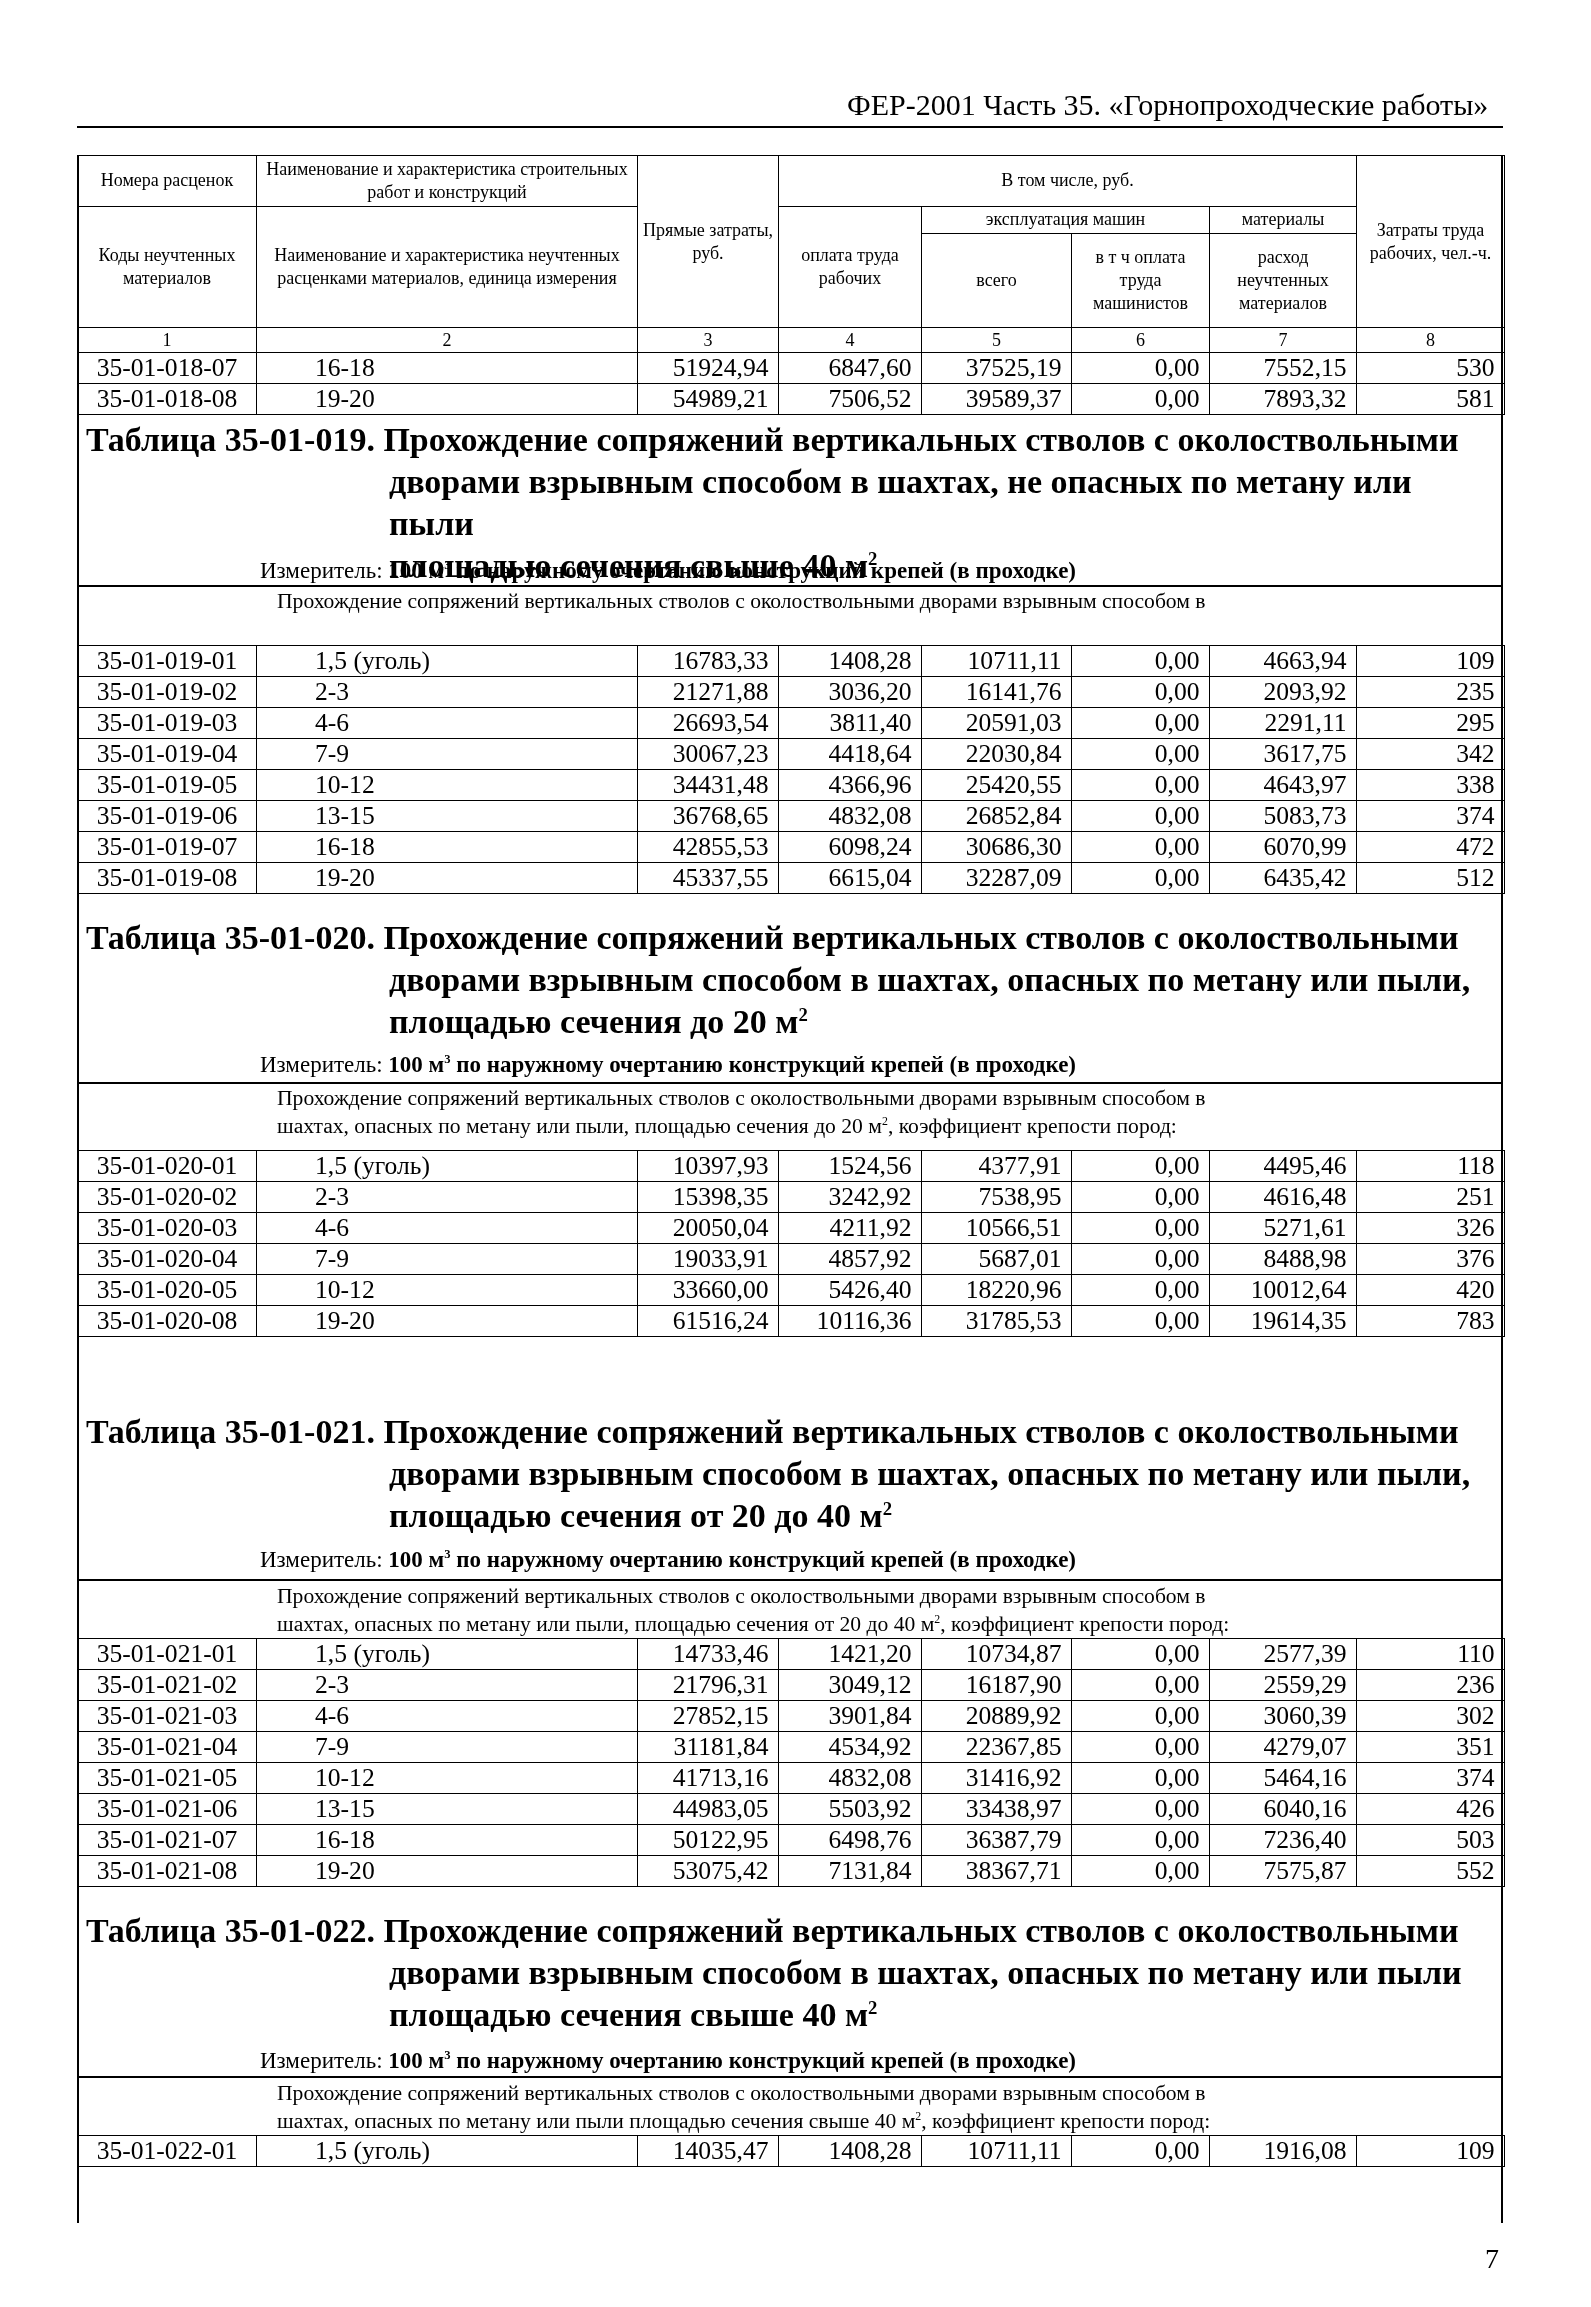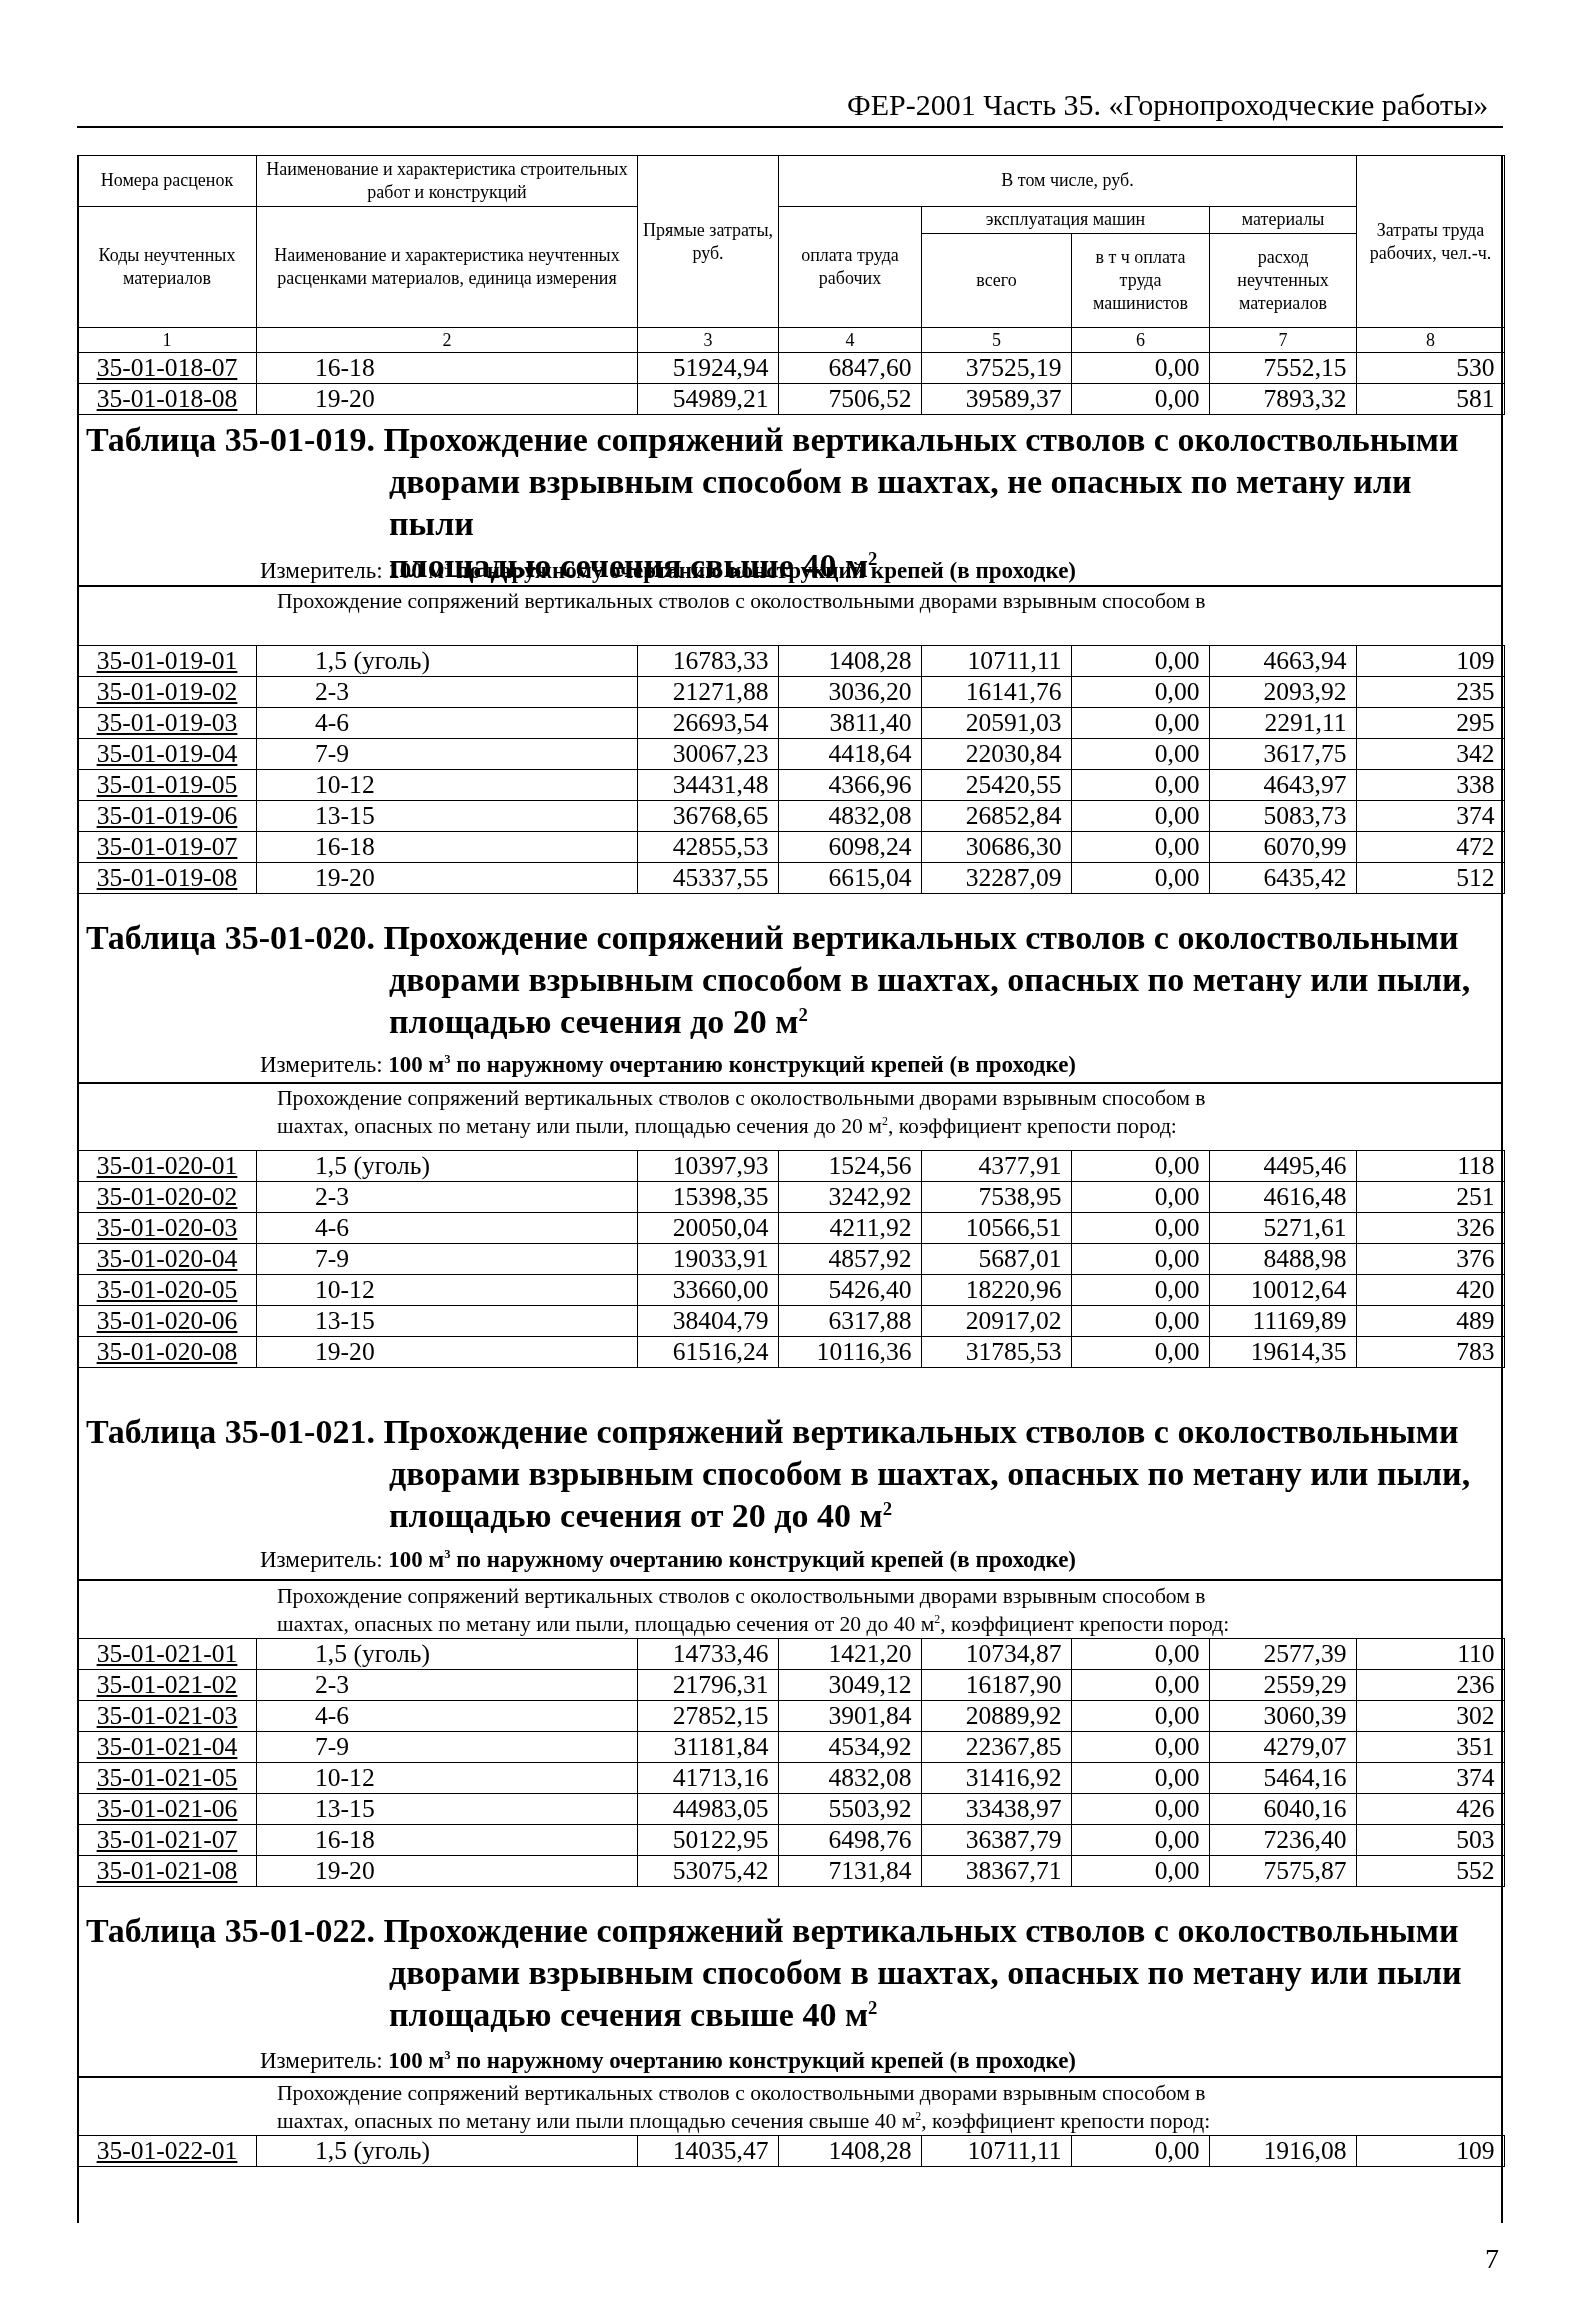--- a/index.html
+++ b/index.html
@@ -5,21 +5,21 @@
   html, body { margin:0; padding:0; background:#ffffff; }
   body { width:1592px; height:2307px; position:relative; overflow:hidden; font-family:"Liberation Serif","DejaVu Serif",serif; color:#000; }
   .page-header { position:absolute; left:847px; top:88px; font-size:30px; white-space:nowrap; }
   .header-rule { position:absolute; left:77px; width:1426px; top:126px; height:2px; background:#000; }
   .frame { position:absolute; left:77px; width:1426px; border-left:2px solid #000; border-right:2px solid #000; box-sizing:border-box; }
   table { border-collapse:collapse; table-layout:fixed; width:1426px; position:absolute; left:77px; }
   td, th { border:1.3px solid #000; padding:0 6.7px; font-weight:normal; overflow:hidden; white-space:nowrap; }
   .hdr th { font-size:18px; line-height:23px; text-align:center; white-space:normal; padding:1.3px 2.7px; }
   .num-row td { text-align:center; font-size:18px; height:24px; padding:0; }
   .data td { font-size:25.6px; height:30px; line-height:30px; }
-  .data td.code { text-align:center; padding:0 2.7px;text-decoration:underline; }
+  .data td.code { text-align:center; padding:0 2.7px; }
   .data td.left { text-align:left; padding-left:58px; }
   .data td.right { text-align:right; padding-right:9.4px; }
   .tbl-title { position:absolute; left:86px; width:1415px; font-weight:bold; font-size:34px; line-height:42px; }
   .tbl-title .t1 { display:block; }
   .tbl-title .tind { display:block; padding-left:303px; }
   sup { font-size:0.55em; vertical-align:super; line-height:0; }
   .meter { position:absolute; left:260px; font-size:23px; white-space:nowrap; }
   .meter b { font-weight:bold; }
   .meter-rule { position:absolute; left:77px; width:1426px; height:2px; background:#000; }
   .desc { position:absolute; left:277px; font-size:21.6px; font-weight:normal; line-height:28px; width:1226px; }
@@ -271,30 +271,20 @@
         <td class="code">35-01-020-05</td>
         <td class="left">10-12</td>
         <td class="right">33660,00</td>
         <td class="right">5426,40</td>
         <td class="right">18220,96</td>
         <td class="right">0,00</td>
         <td class="right">10012,64</td>
         <td class="right">420</td>
       </tr>
       <tr>
-        <td class="code">35-01-020-06</td>
-        <td class="left">13-15</td>
-        <td class="right">38404,79</td>
-        <td class="right">6317,88</td>
-        <td class="right">20917,02</td>
-        <td class="right">0,00</td>
-        <td class="right">11169,89</td>
-        <td class="right">489</td>
-      </tr>
-      <tr>
         <td class="code">35-01-020-08</td>
         <td class="left">19-20</td>
         <td class="right">61516,24</td>
         <td class="right">10116,36</td>
         <td class="right">31785,53</td>
         <td class="right">0,00</td>
         <td class="right">19614,35</td>
         <td class="right">783</td>
       </tr>
     </tbody>

